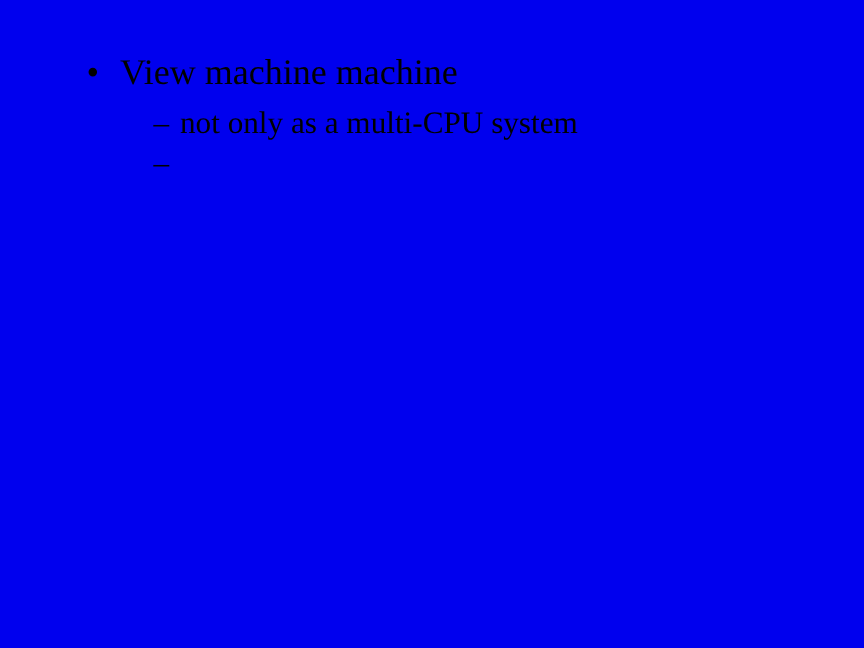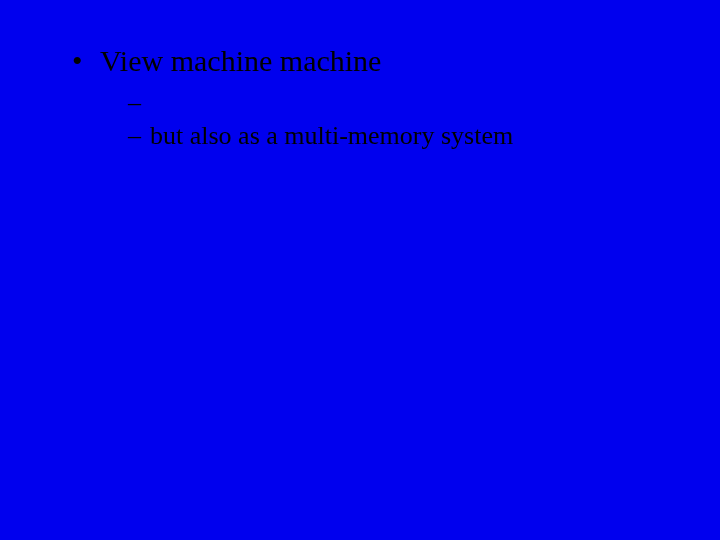--- a/index.html
+++ b/index.html
@@ -64,20 +64,20 @@
 <div class="slide">
 
   <div class="body">
     <div class="lvl1">
       <span class="bullet">•</span>
       <span>View machine machine</span>
     </div>
     <div class="lvl2-group">
       <div class="lvl2">
         <span class="dash">–</span>
+        <span>not only as a multi-CPU system</span>
       </div>
       <div class="lvl2">
         <span class="dash">–</span>
-        <span>but also as a multi-memory system</span>
       </div>
     </div>
   </div>
 </div>
 
 </body></html>

